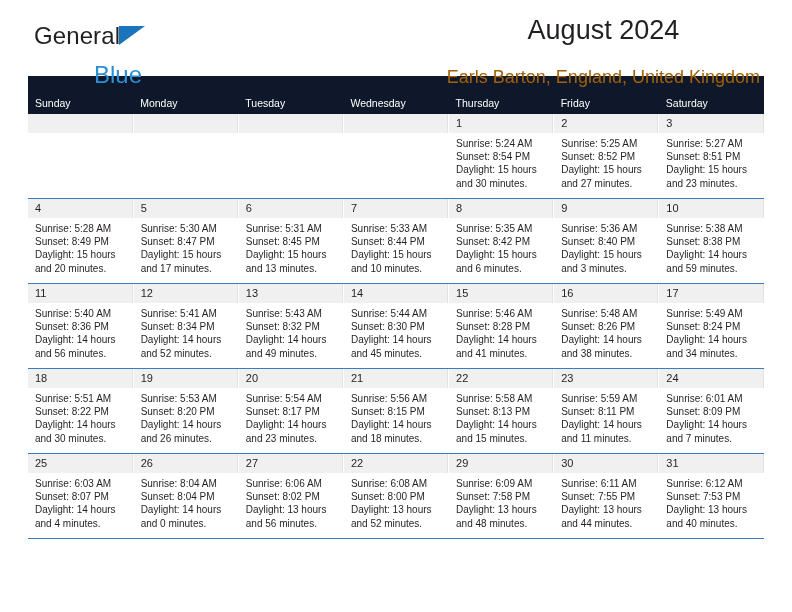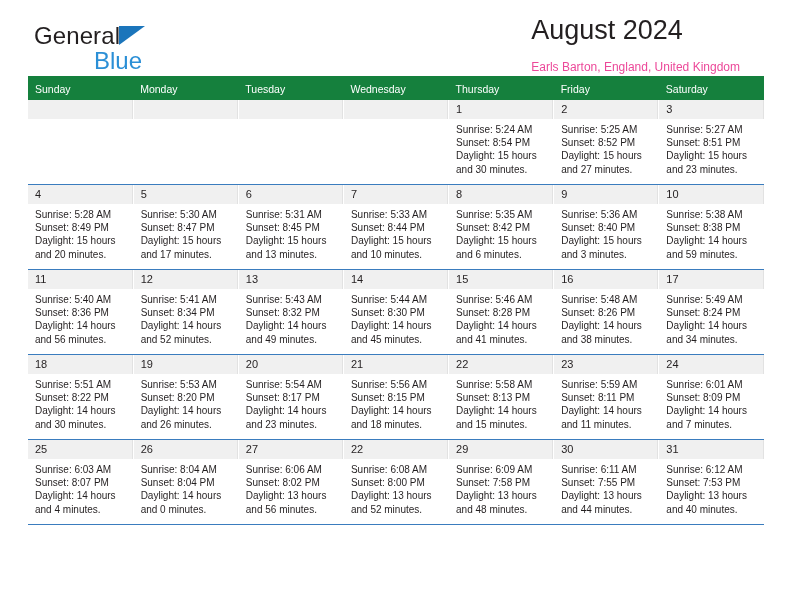--- a/index.html
+++ b/index.html
@@ -48,57 +48,57 @@
     height: 0;
     border-left: 26px solid #1b75bb;
     border-bottom: 19px solid transparent;
     vertical-align: top;
     margin-left: -1px;
     margin-top: 2px;
   }
   .logo-blue {
     position: absolute;
     left: 60px;
-    top: 25px;
+    top: 39px;
     font-size: 24px;
     color: #2b8fd6;
     line-height: 1;
   }
   .title-block {
     position: absolute;
-    right: 24px;
+    right: 4px;
     top: 16px;
-    text-align: left;
+    text-align: center;
   }
   .month-title {
     font-size: 27px;
     color: #231f20;
     line-height: 1.1;
     font-weight: normal;
     margin: 0;
   }
   .location {
-    font-size: 12px;
-    color: #ec4899;
-    margin-top: 14px;
+    font-size: 18px;
+    color: #a16207;
+    margin-top: 21px;
   }
 
   
   .calendar {
     width: 736px;
     border-collapse: collapse;
     table-layout: fixed;
   }
   .calendar th {
-    background: #15803d;
+    background: #0f172a;
     color: #ffffff;
     font-size: 10.5px;
     font-weight: normal;
     text-align: left;
-    padding: 6px 0 5px 7px;
+    padding: 20px 0 5px 7px;
     height: 13px;
     border: none;
   }
   .calendar td {
     vertical-align: top;
     padding: 0;
     border-right: 1px solid #ffffff;
     border-bottom: 1px solid #3a7cbe;
     height: 84px;
     background: #ffffff;

